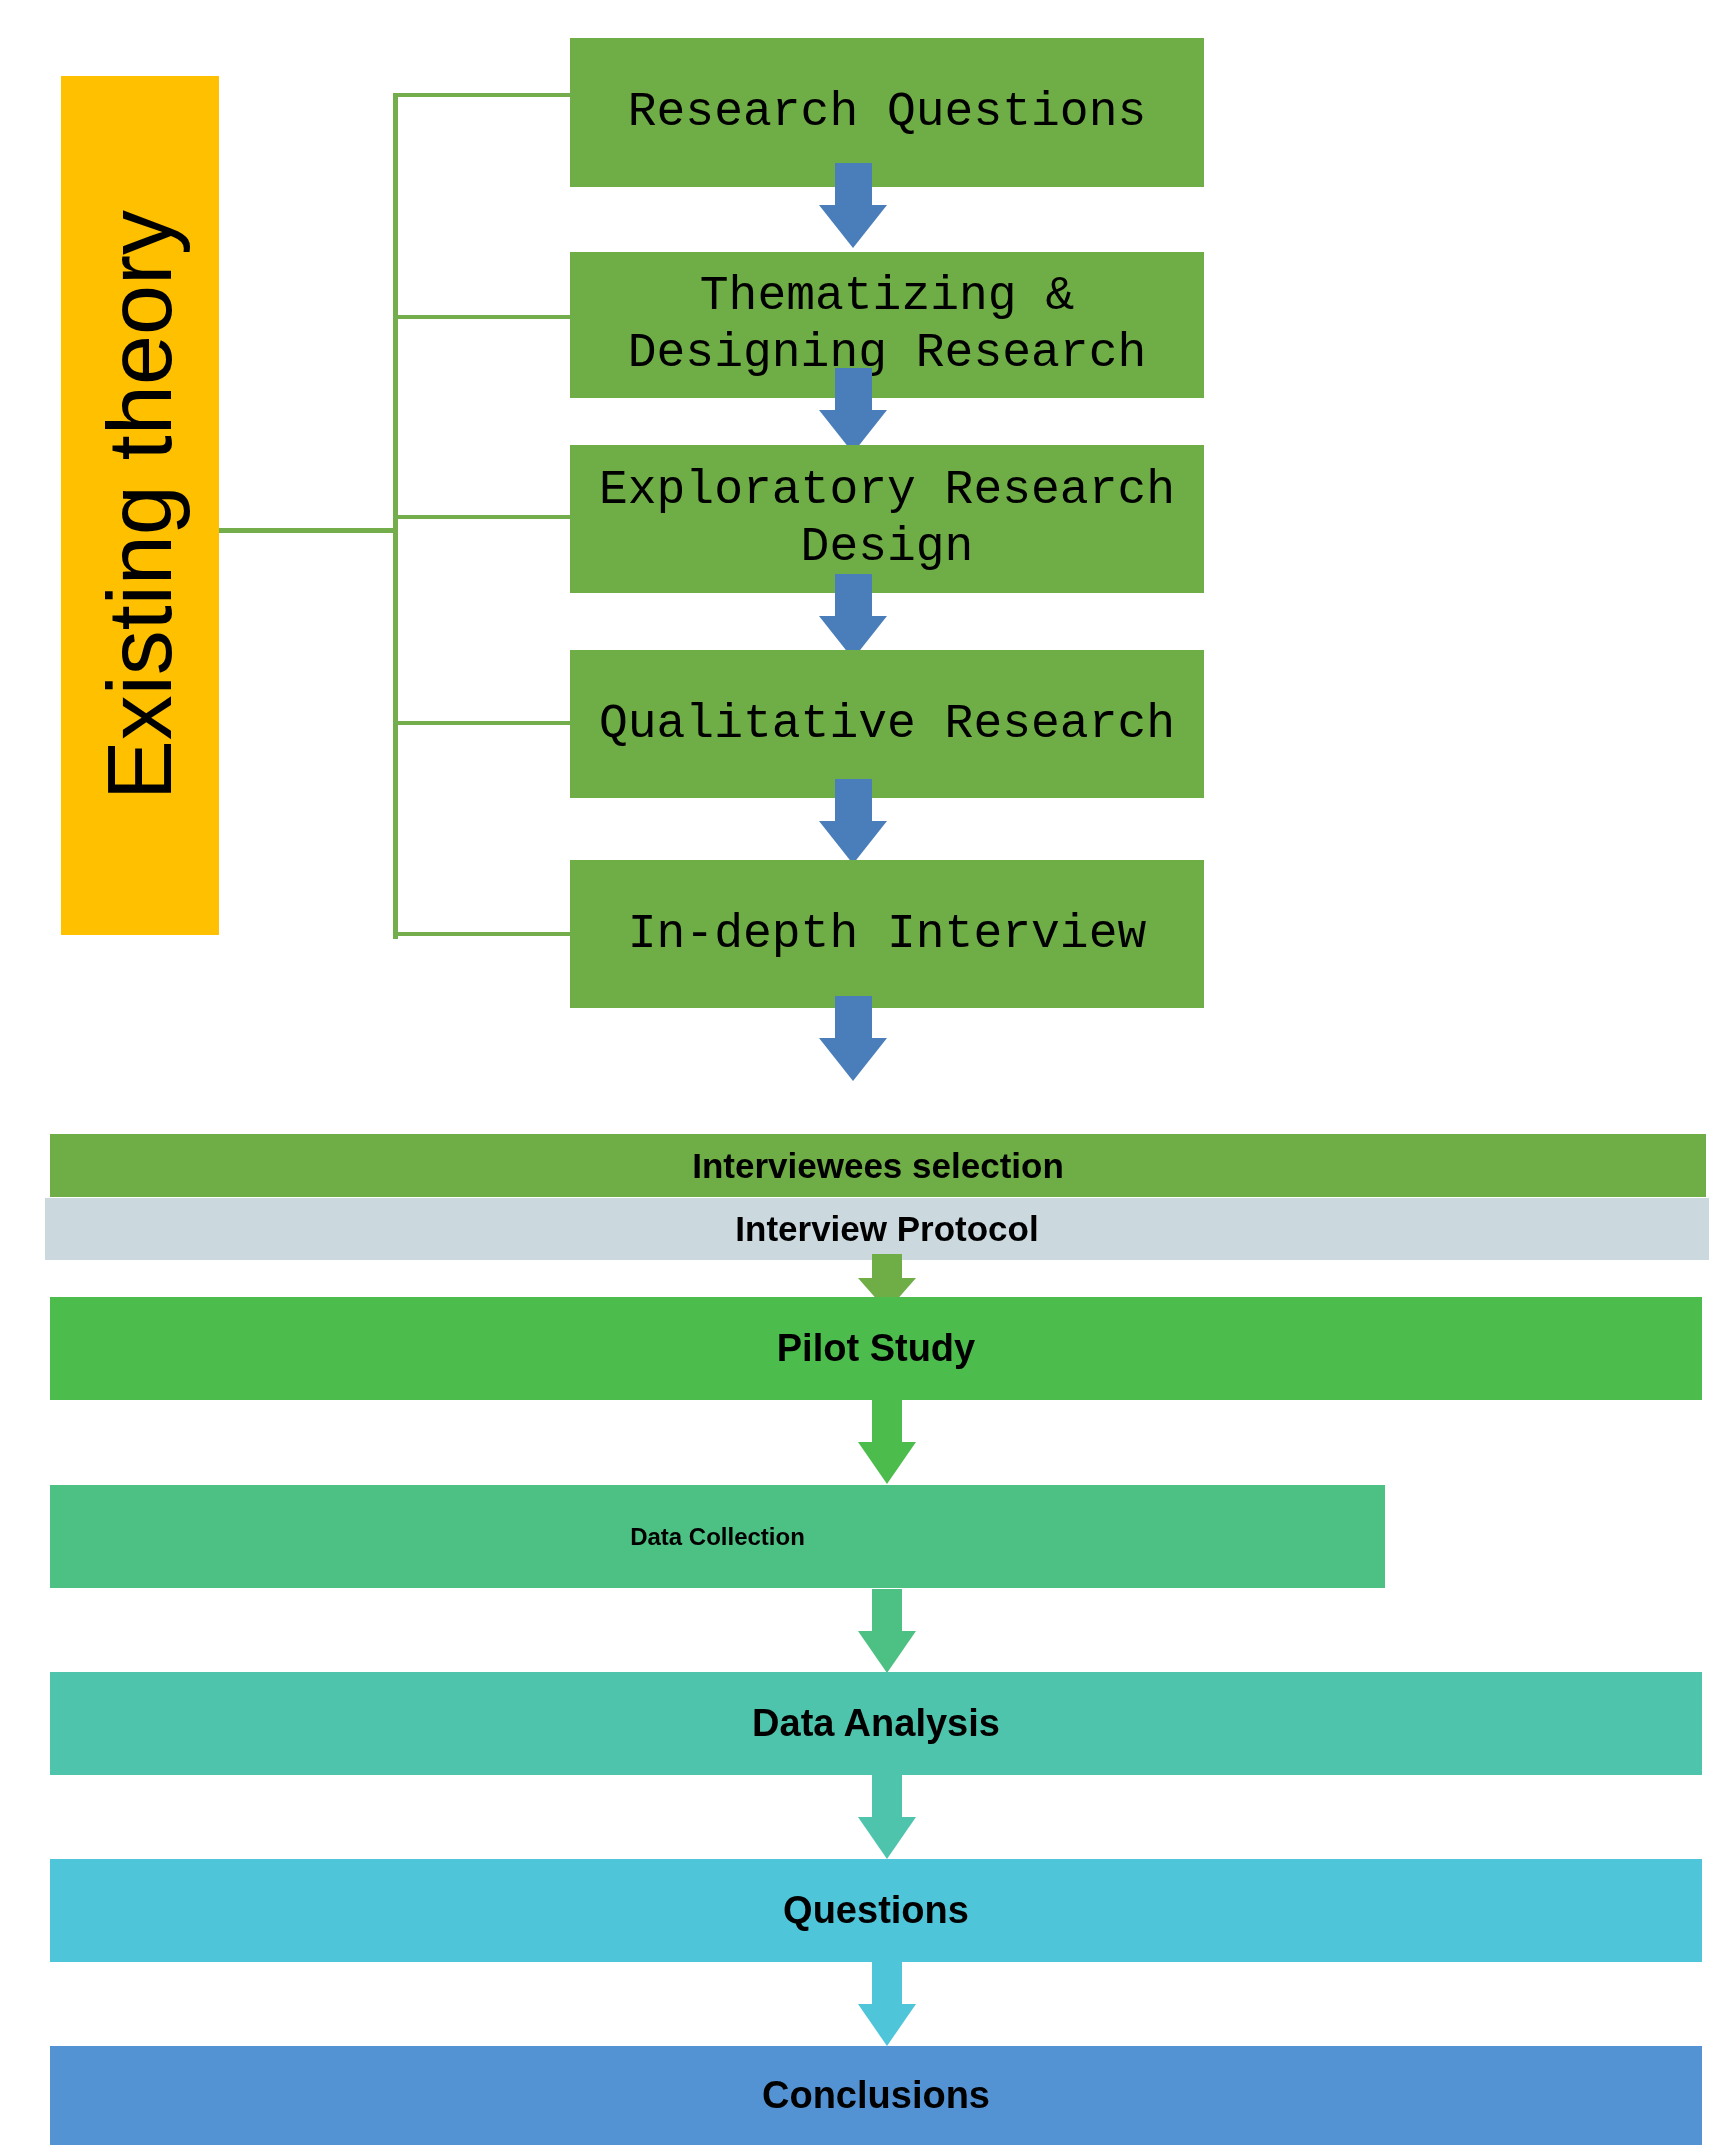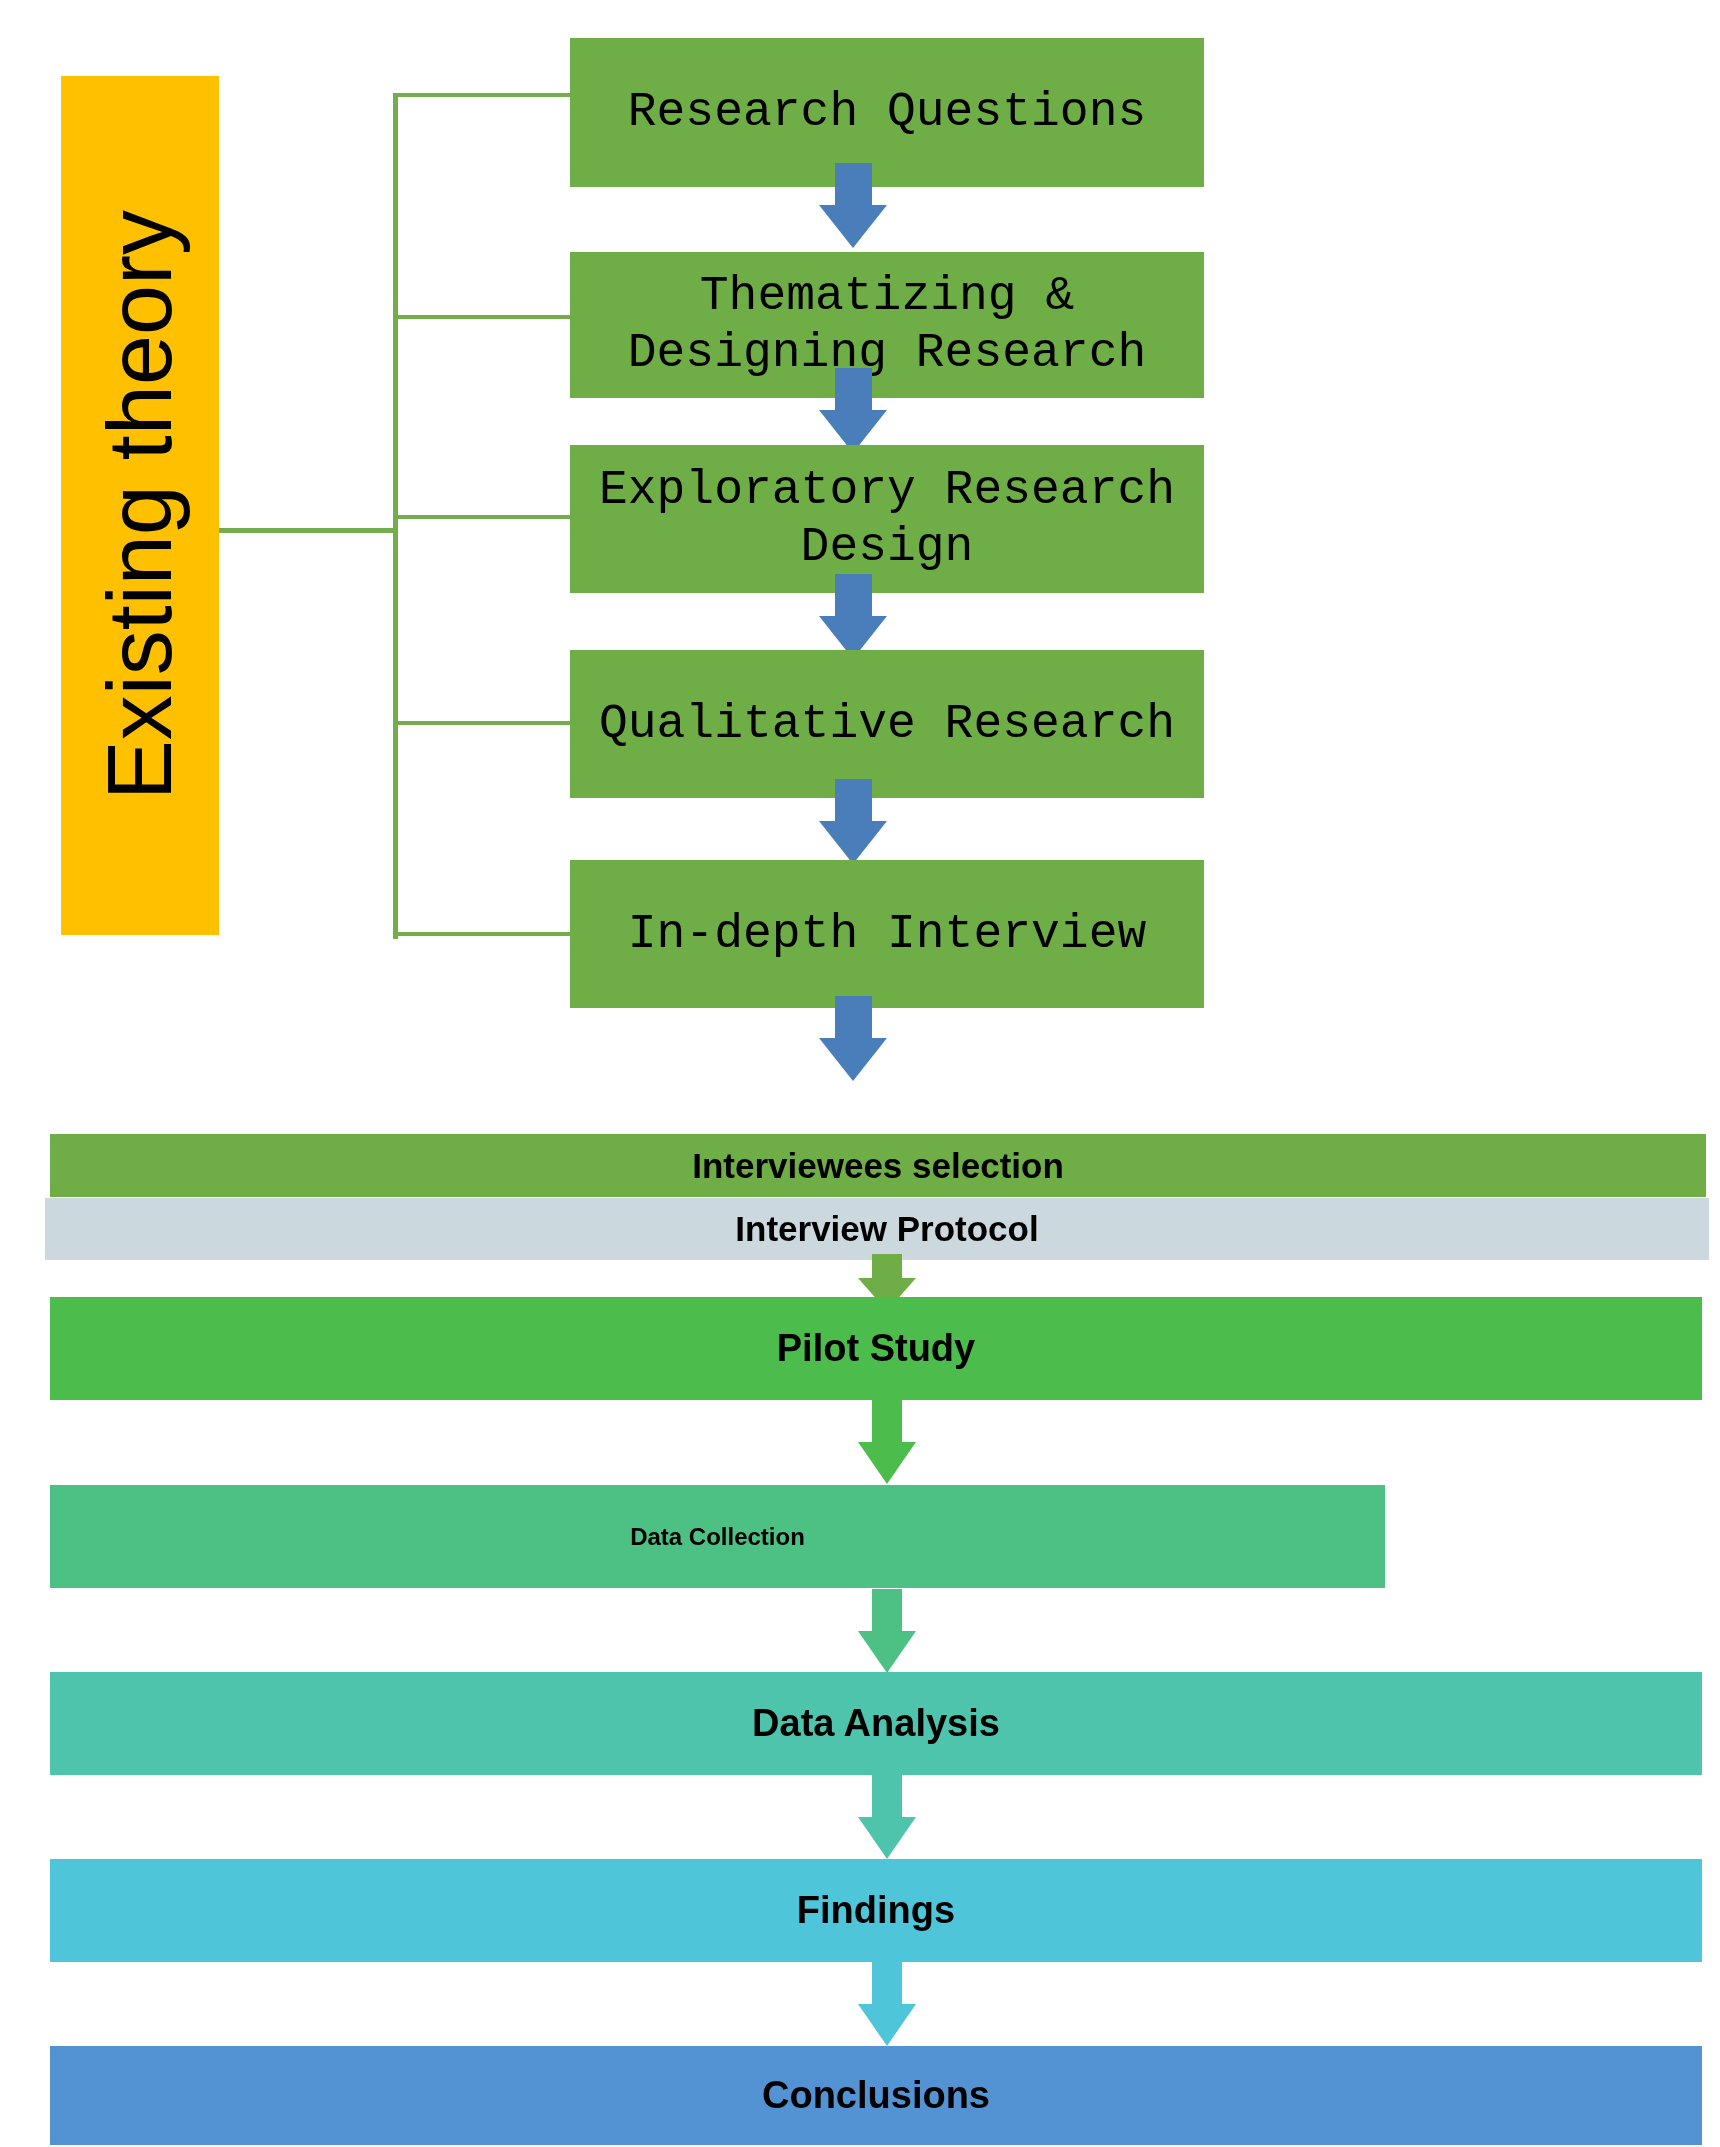--- a/index.html
+++ b/index.html
@@ -242,21 +242,21 @@
   <div class="wide-bar plain" style="left:50px; top:1672px; width:1652px; height:103px; background:#4EC4AC; font-size:38px;">
     <span>Data Analysis</span>
   </div>
 
   <div class="flow-arrow" style="left:858px; top:1775px; height:83px;">
     <div class="shaft" style="height:45px; background:#4EC4AC;"></div>
     <div class="head" style="top:42px; border-top:42px solid #4EC4AC;"></div>
   </div>
 
   <div class="wide-bar plain" style="left:50px; top:1859px; width:1652px; height:103px; background:#4FC5DA; font-size:38px;">
-    <span>Findings</span>
+    <span>Questions</span>
   </div>
 
   <div class="flow-arrow" style="left:858px; top:1962px; height:83px;">
     <div class="shaft" style="height:45px; background:#4FC5DA;"></div>
     <div class="head" style="top:42px; border-top:42px solid #4FC5DA;"></div>
   </div>
 
   <div class="wide-bar plain" style="left:50px; top:2046px; width:1652px; height:99px; background:#5493D3; font-size:38px;">
     <span>Conclusions</span>
   </div>

